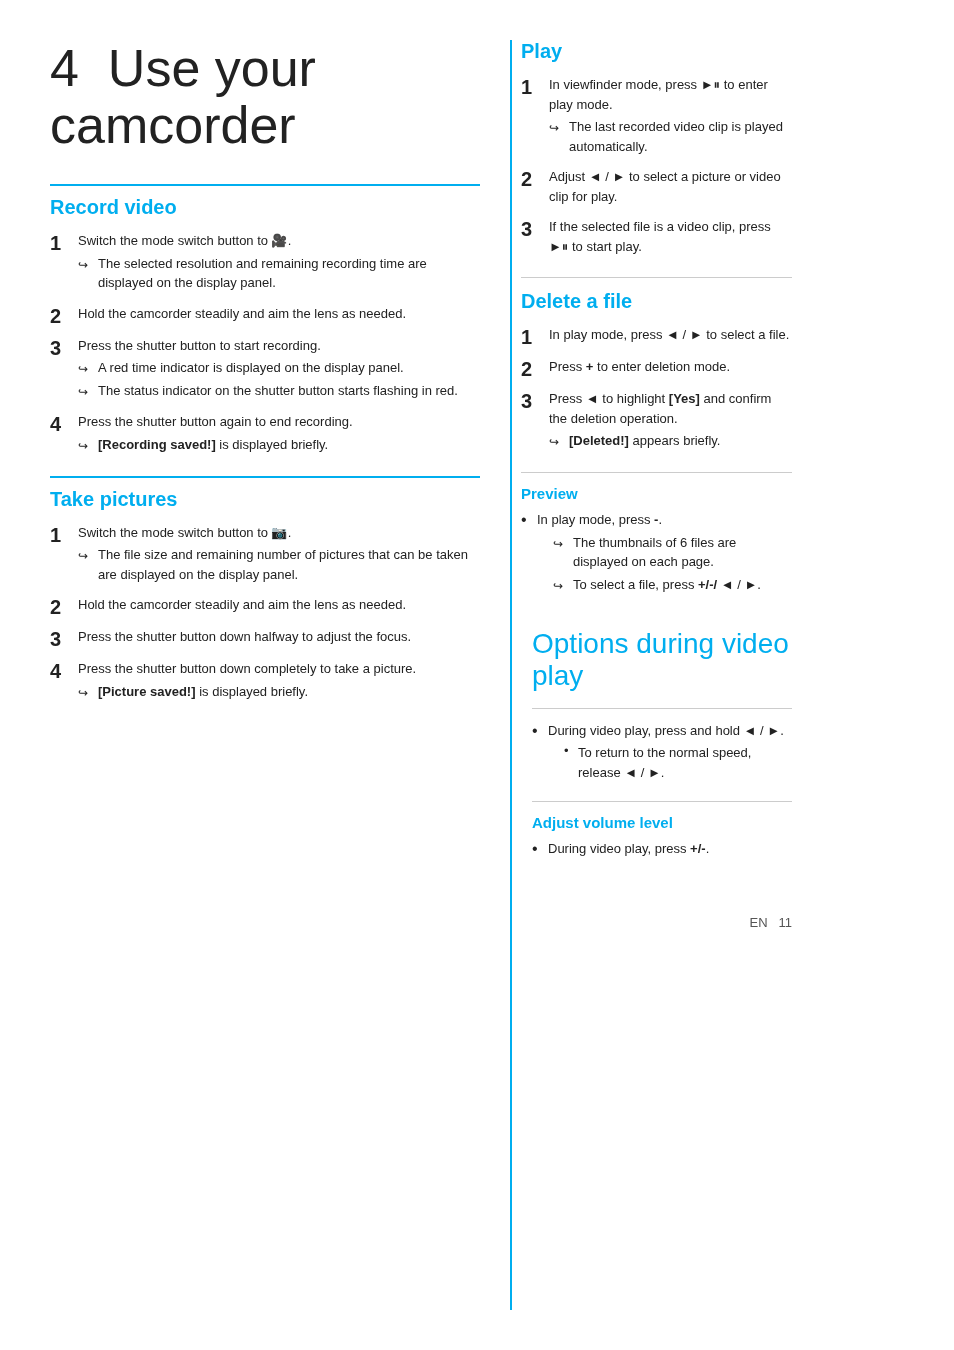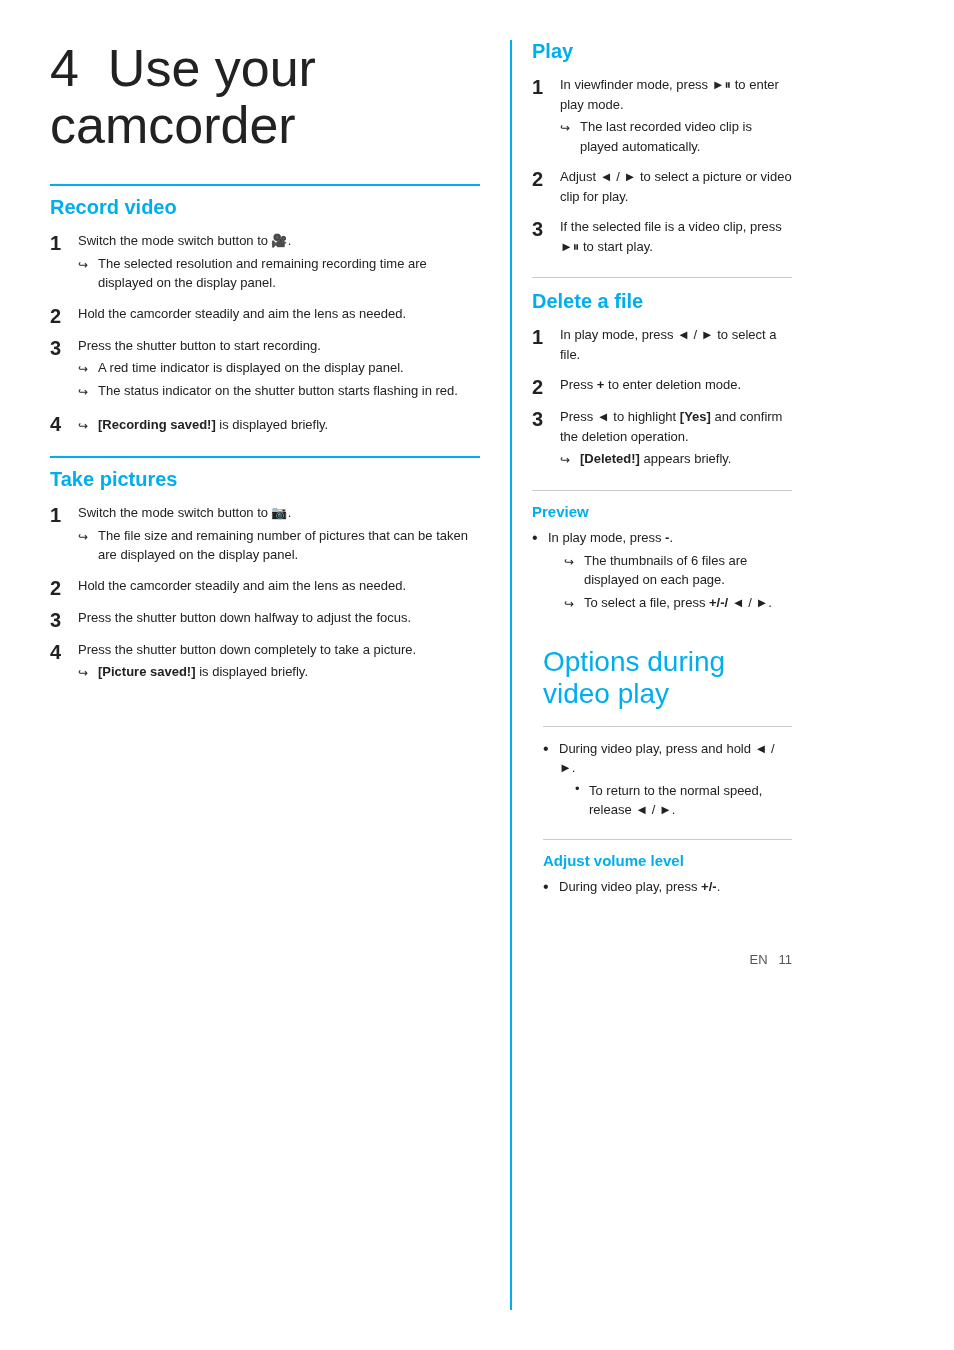--- a/index.html
+++ b/index.html
@@ -19,21 +19,21 @@
       display: flex;
       gap: 0;
     }
     .left-col {
       width: 460px;
       padding-right: 30px;
       flex-shrink: 0;
     }
     .right-col {
       flex: 1;
-      padding-left: 20px;
+      padding-left: 9px;
       border-left: 2px solid #00aeef;
     }
     .chapter-title {
       font-size: 52px;
       font-weight: 300;
       color: #222;
       line-height: 1.1;
       margin-bottom: 30px;
     }
     .chapter-num {
@@ -207,20 +207,21 @@
             <li>
                 <span class="arrow">↪</span>
                 <span>The status indicator on the shutter button starts flashing in red.</span>
               </li>
           </ul>
         </div>
       </li>
       <li>
         <span class="num">4</span>
         <div class="li-content">
+          <p>Press the shutter button again to end recording.</p>
           <ul class="sub-bullet">
             <li>
                 <span class="arrow">↪</span>
                 <span><span class="bold-bracket">[Recording saved!]</span> is displayed briefly.</span>
               </li>
           </ul>
         </div>
       </li>
     </ol>
 

